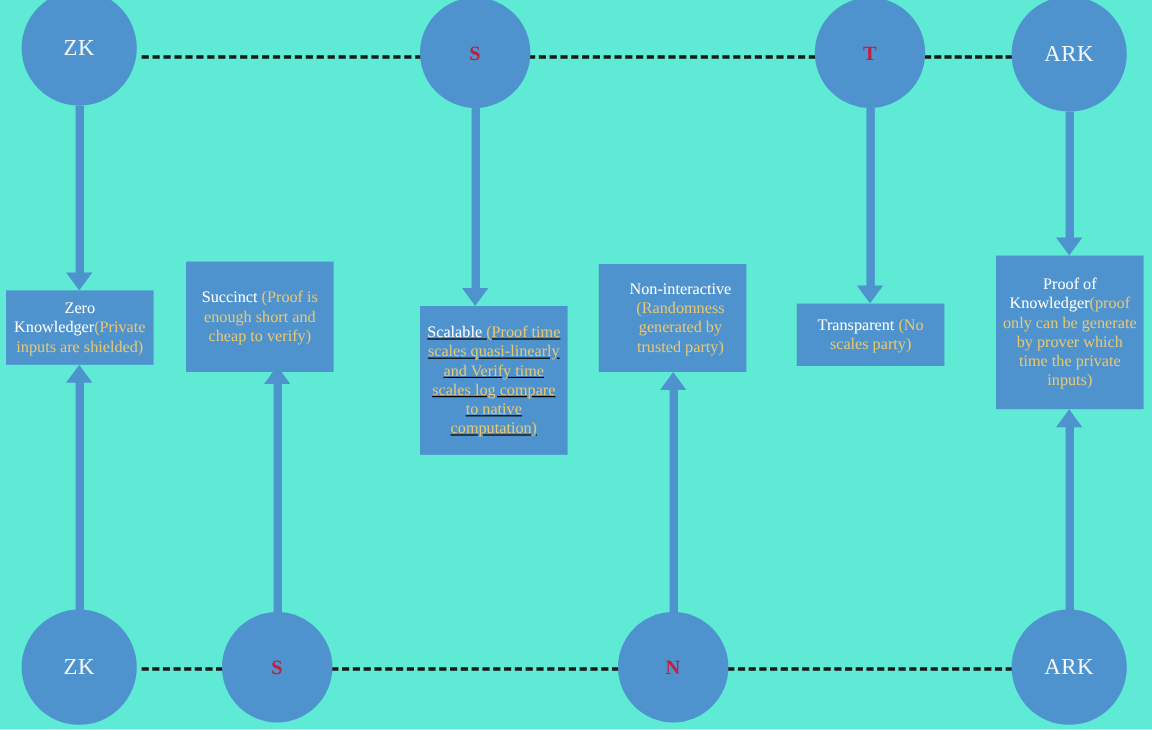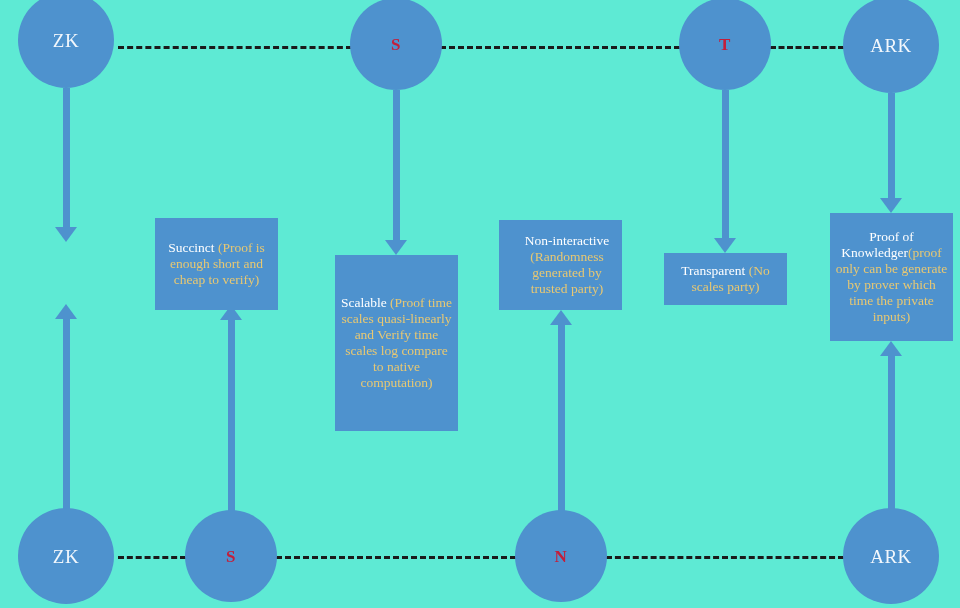--- a/index.html
+++ b/index.html
@@ -139,28 +139,33 @@
   <div class="node" style="left: 185px; top: 510px; width: 92px; height: 92px;">
     <span class="node-label red">S</span>
   </div>
   <div class="node" style="left: 515px; top: 510px; width: 92px; height: 92px;">
     <span class="node-label red">N</span>
   </div>
   <div class="node" style="left: 843px; top: 508px; width: 96px; height: 96px;">
     <span class="node-label white">ARK</span>
   </div>
 
+  <div class="box" style="left: 5px; top: 242px; width: 123px; height: 62px;">
+    <div class="box-text">
+      <span class="hl">Zero Knowledger</span><span>(Private inputs are shielded)</span>
+    </div>
+  </div>
 
   <div class="box" style="left: 155px; top: 218px; width: 123px; height: 92px;">
     <div class="box-text">
       <span class="hl">Succinct </span><span>(Proof is enough short and cheap to verify)</span>
     </div>
   </div>
 
-  <div class="box" style="left: 335px; top: 255px; width: 123px; height: 176px;">
+  <div class="box" style="left: 350px; top: 255px; width: 123px; height: 124px; text-decoration: underline;">
     <div class="box-text">
       <span class="hl">Scalable </span><span>(Proof time scales quasi-linearly and Verify time scales log compare to native computation)</span>
     </div>
   </div>
 
   <div class="box" style="left: 499px; top: 220px; width: 123px; height: 90px; padding-left: 18px;">
     <div class="box-text">
       <span class="hl">Non-interactive </span><span>(Randomness generated by trusted party)</span>
     </div>
   </div>

